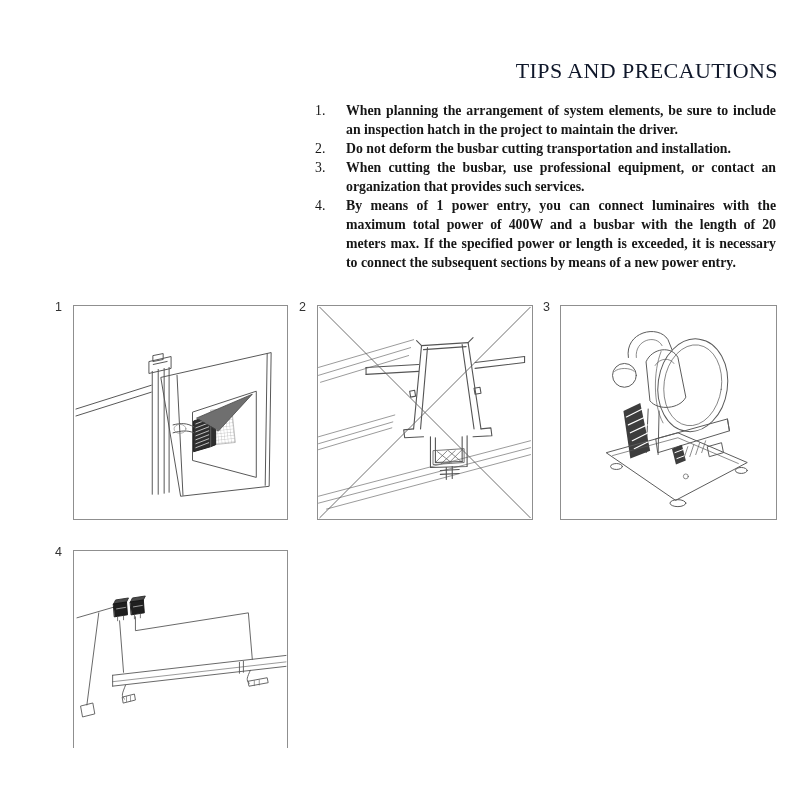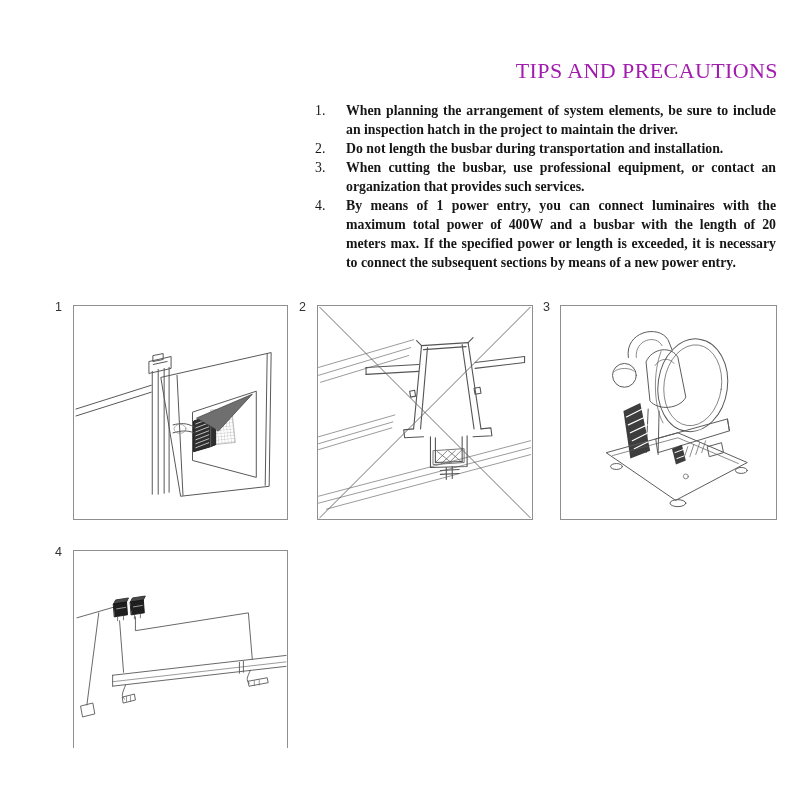--- a/index.html
+++ b/index.html
@@ -5,21 +5,21 @@
   html,body { margin:0; padding:0; }
   body {
     width:800px; height:800px; background:#ffffff;
     font-family:"Liberation Serif", serif; color:#1c1c1c;
     position:relative; overflow:hidden;
   }
   .page { position:absolute; inset:0; }
 
   .doc-title {
     position:absolute; top:58px; right:22px;
-    font-size:22px; letter-spacing:0.4px; color:#a21caf;
+    font-size:22px; letter-spacing:0.4px; color:#0f172a;
     font-family:"Liberation Serif", serif; white-space:nowrap;
   }
 
   .tips { position:absolute; left:315px; top:101px; width:461px;
     font-size:13.8px; line-height:19px; color:#161616; }
   .tip { display:flex; }
   .tip-num { flex:0 0 31px; width:31px; }
   .tip-text { flex:1; text-align:justify;font-weight:bold; }
 
   .fig-label {
@@ -40,21 +40,21 @@
 
   <div class="doc-title">TIPS AND PRECAUTIONS</div>
 
   <div class="tips">
     <div class="tip">
       <span class="tip-num">1.</span>
       <span class="tip-text">When planning the arrangement of system elements, be sure to include an inspection hatch in the project to maintain the driver.</span>
     </div>
     <div class="tip">
       <span class="tip-num">2.</span>
-      <span class="tip-text">Do not length the busbar during transportation and installation.</span>
+      <span class="tip-text">Do not deform the busbar cutting transportation and installation.</span>
     </div>
     <div class="tip">
       <span class="tip-num">3.</span>
       <span class="tip-text">When cutting the busbar, use professional equipment, or contact an organization that provides such services.</span>
     </div>
     <div class="tip">
       <span class="tip-num">4.</span>
       <span class="tip-text">By means of 1 power entry, you can connect luminaires with the maximum total power of 400W and a busbar with the length of 20 meters max. If the specified power or length is exceeded, it is necessary to connect the subsequent sections by means of a new power entry.</span>
     </div>
   </div>

